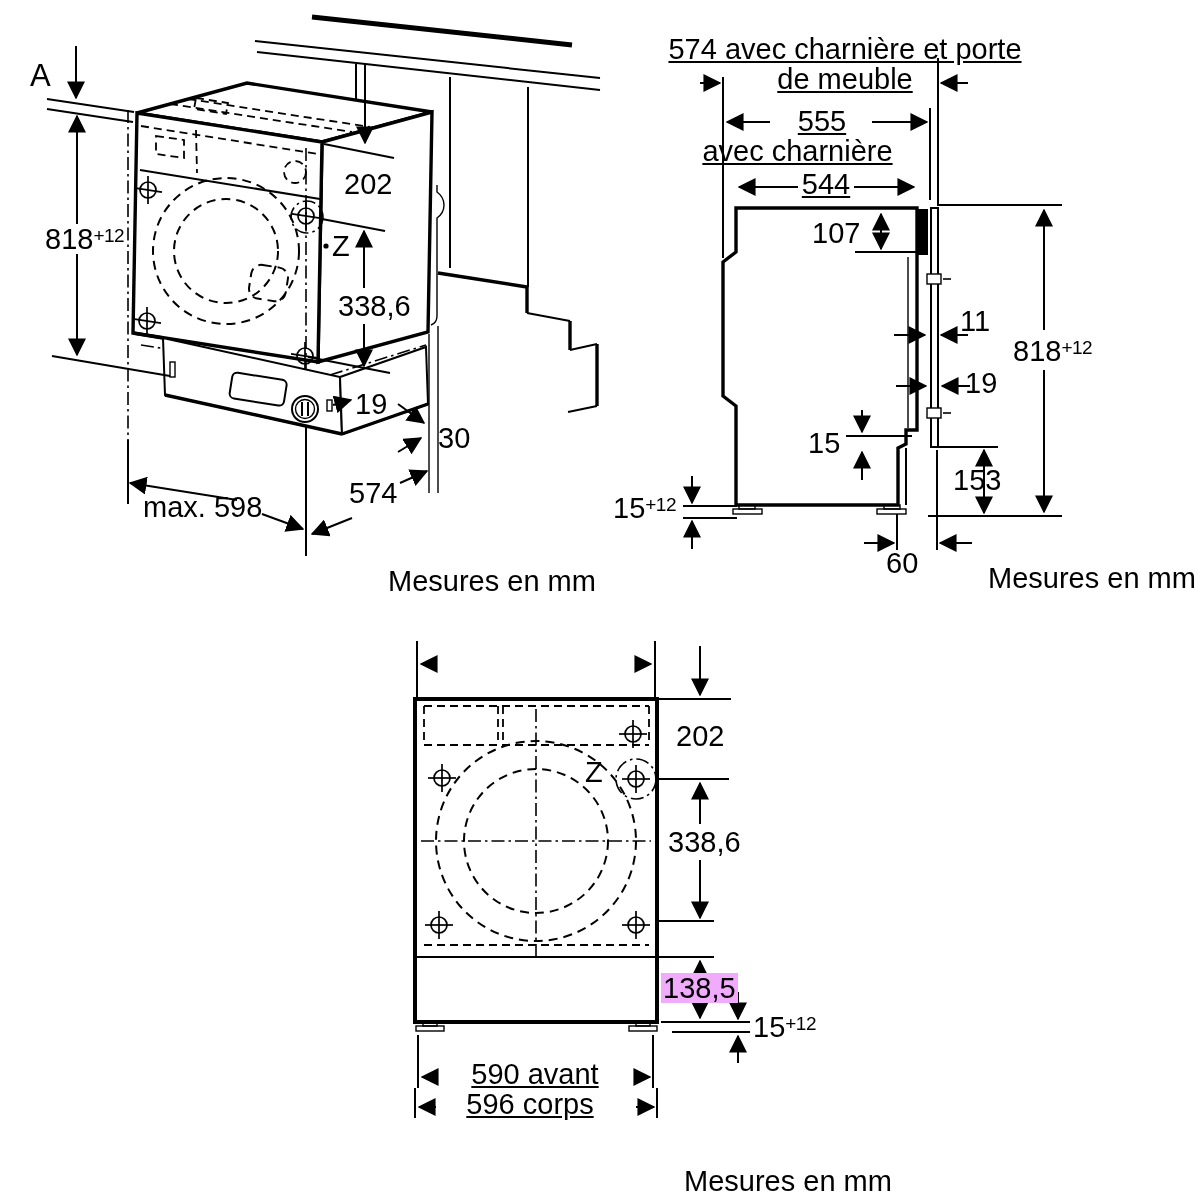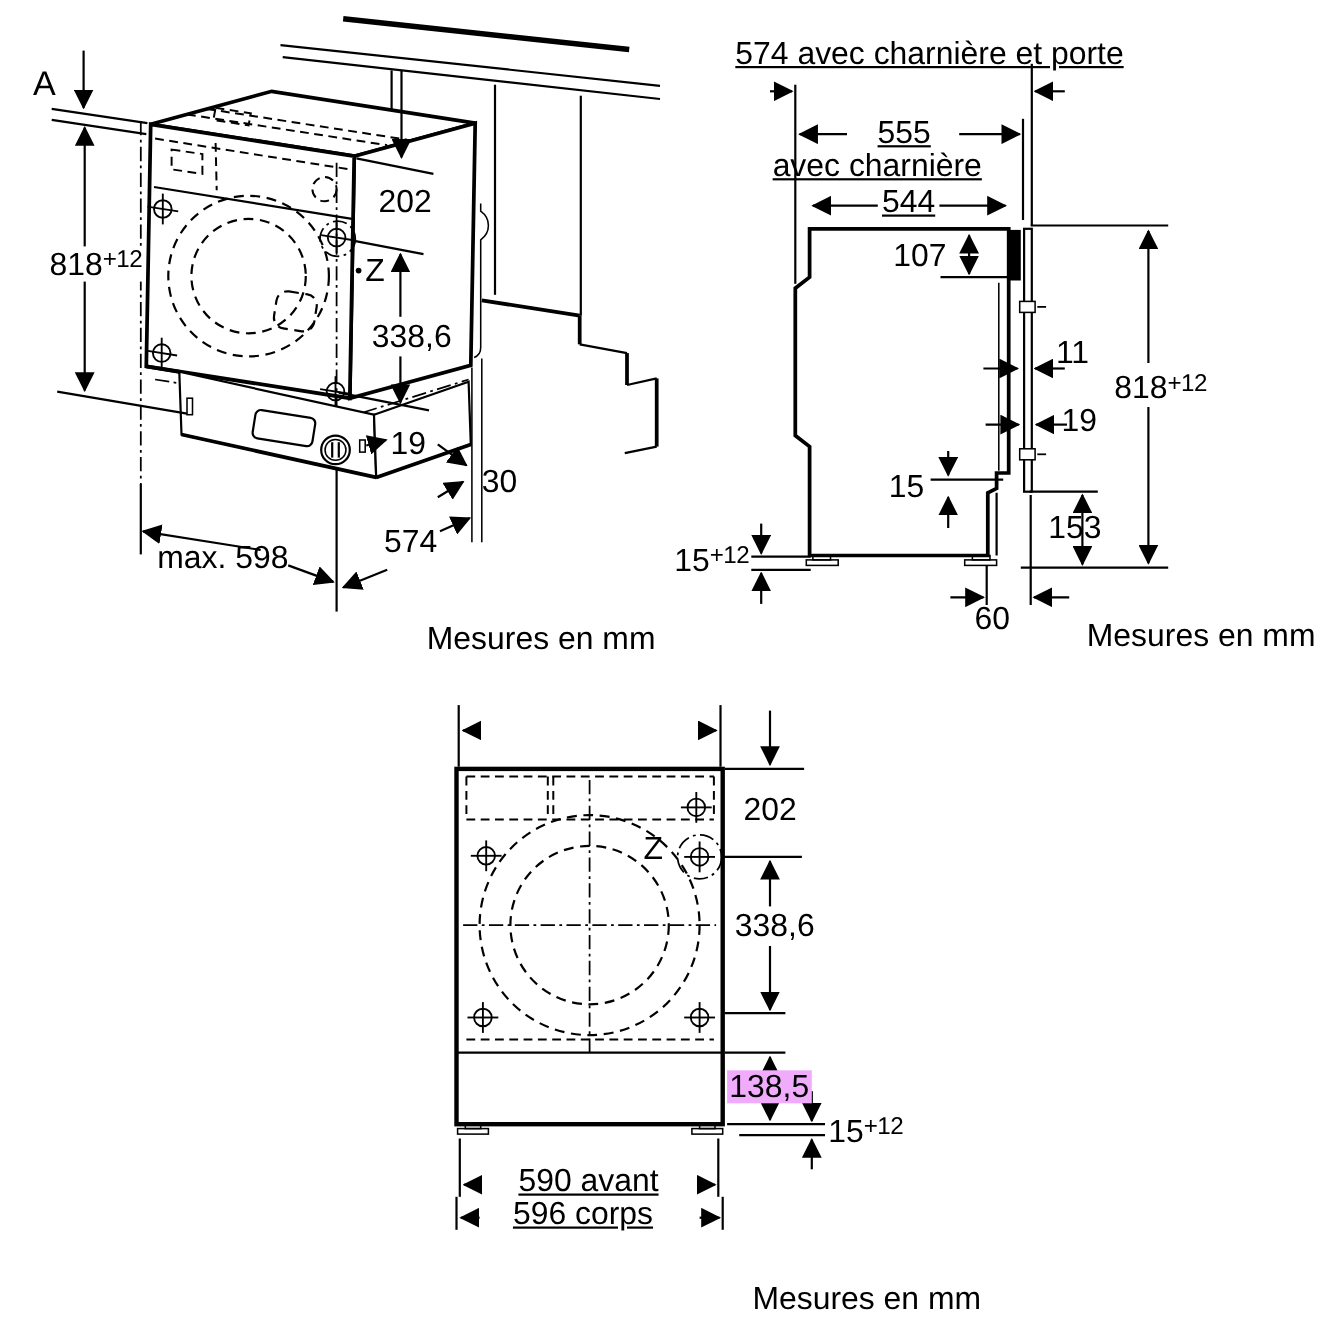--- a/index.html
+++ b/index.html
@@ -2,21 +2,21 @@
 <html><head>
 <meta charset="utf-8">
 <style>
   html,body{margin:0;padding:0;}
   body{width:1200px;height:1200px;background:#fff;position:relative;
        font-family:"Liberation Sans", sans-serif;color:#000;overflow:hidden;}
   .stage{position:absolute;inset:0;background:#fff;}
   svg{position:absolute;overflow:visible;}
   .lbl{position:absolute;font-size:29px;line-height:1.05;color:#000;white-space:nowrap;}
   .lbl.ctr{text-align:center;text-decoration:underline;}
-  .sup{font-size:22px;vertical-align:7px;letter-spacing:-0.5px;}
+  .sup{font-size:19px;vertical-align:7px;letter-spacing:-0.5px;}
   
   .ln,.thk,.thn,.dsh,.dd,.drm{stroke:#000;fill:none;}
   .ln{stroke-width:2;}
   .thk{stroke-width:3.4;}
   .thn{stroke-width:1.4;}
   .dsh{stroke-width:1.8;stroke-dasharray:8 5;}
   .dd{stroke-width:1.6;stroke-dasharray:13 4 2.5 4;}
   .drm{stroke-width:2;stroke-dasharray:9 6;}
   .wfill{fill:#fff;}
   .dim{stroke:#000;stroke-width:2;fill:none;}
@@ -314,20 +314,21 @@
 <div class="lbl" style="left:332px;top:231px">Z</div>
 <div class="lbl" style="left:336px;top:291px;background:#fff;padding:0 2px">338,6</div>
 <div class="lbl" style="left:355px;top:389px">19</div>
 <div class="lbl" style="left:438px;top:423px">30</div>
 <div class="lbl" style="left:143px;top:492px">max. 598</div>
 <div class="lbl" style="left:349px;top:478px">574</div>
 <div class="lbl" style="left:388px;top:566px">Mesures en mm</div>
 
 <div class="lbl ctr" style="left:635px;top:34px;width:420px">
   <div>574 avec charnière et porte</div>
+  <div>de meuble</div>
 </div>
 <div class="lbl ctr" style="left:772px;top:106px;width:100px">555</div>
 <div class="lbl ctr" style="left:670px;top:136px;width:255px">avec charnière</div>
 <div class="lbl ctr" style="left:776px;top:169px;width:100px">544</div>
 <div class="lbl" style="left:812px;top:218px">107</div>
 <div class="lbl" style="left:960px;top:306px">11</div>
 <div class="lbl" style="left:1010px;top:336px;background:#fff;padding:0 3px"><span>818</span><span class="sup">+12</span></div>
 <div class="lbl" style="left:965px;top:368px">19</div>
 <div class="lbl" style="left:808px;top:428px">15</div>
 <div class="lbl" style="left:953px;top:465px">153</div>

